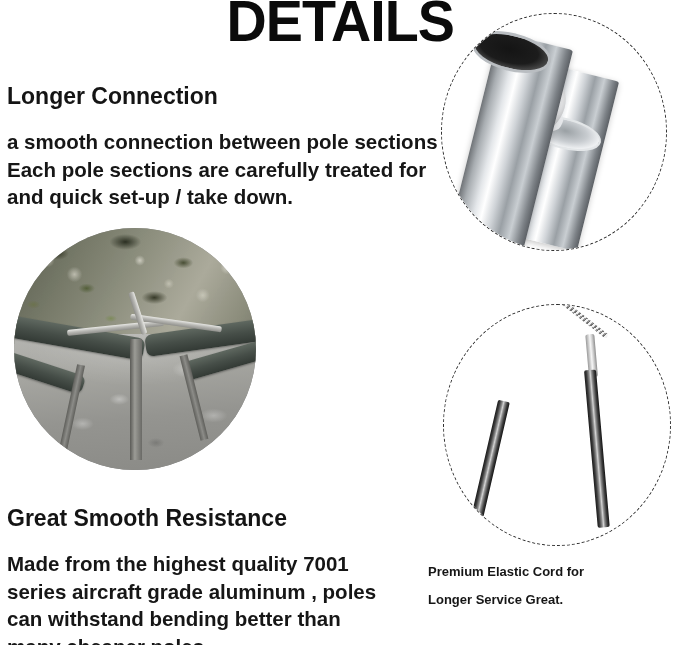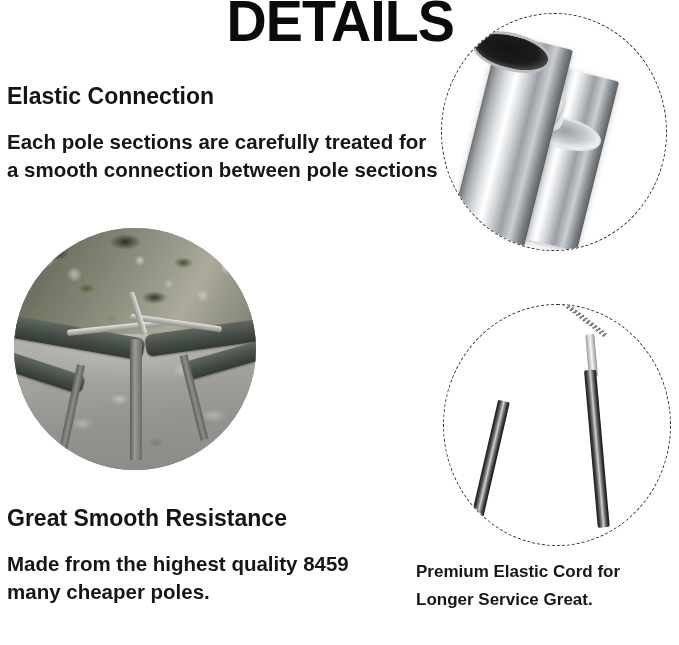--- a/index.html
+++ b/index.html
@@ -55,26 +55,26 @@
   .section-body p { margin: 0; }
 
   #smooth-heading { left: 7px; top: 83px; }
   #smooth-body    { left: 7px; top: 128px; width: 432px; }
 
   #bending-heading { left: 7px; top: 505px; }
   #bending-body    { left: 7px; top: 550px; width: 400px; }
 
   #cord-caption {
     position: absolute;
-    left: 416px;
+    left: 428px;
     top: 558px;
     width: 236px;
     font-family: "Liberation Sans", sans-serif;
     font-weight: bold;
-    font-size: 17px;
+    font-size: 13px;
     line-height: 27.5px;
     color: #161616;
   }
   #cord-caption p { margin: 0; }
 
   
   .photo-circle {
     position: absolute;
     border-radius: 50%;
     overflow: hidden;
@@ -340,31 +340,34 @@
       #f2f2f2 1px, #f2f2f2 3px,
       #9a9a9a 3px, #9a9a9a 4px);
     border-radius: 2px;
   }
 </style>
 </head>
 <body>
 
 <div id="details-title">DETAILS</div>
 
-<div class="section-heading" id="smooth-heading">Elastic Connection</div>
+<div class="section-heading" id="smooth-heading">Longer Connection</div>
 
 <div class="section-body" id="smooth-body">
+  <p>a smooth connection between pole sections</p>
   <p>Each pole sections are carefully treated for</p>
-  <p>a smooth connection between pole sections</p>
+  <p>and quick set-up / take down.</p>
 </div>
 
 <div class="section-heading" id="bending-heading">Great Smooth Resistance</div>
 
 <div class="section-body" id="bending-body">
-  <p>Made from the highest quality 8459</p>
+  <p>Made from the highest quality 7001</p>
+  <p>series aircraft grade aluminum , poles</p>
+  <p>can withstand bending better than</p>
   <p>many cheaper poles.</p>
 </div>
 
 <div id="cord-caption">
   <p>Premium Elastic Cord for</p>
   <p>Longer Service Great.</p>
 </div>
 
 <div class="photo-circle" id="tent-photo">
   <div class="tent-ground"></div>

